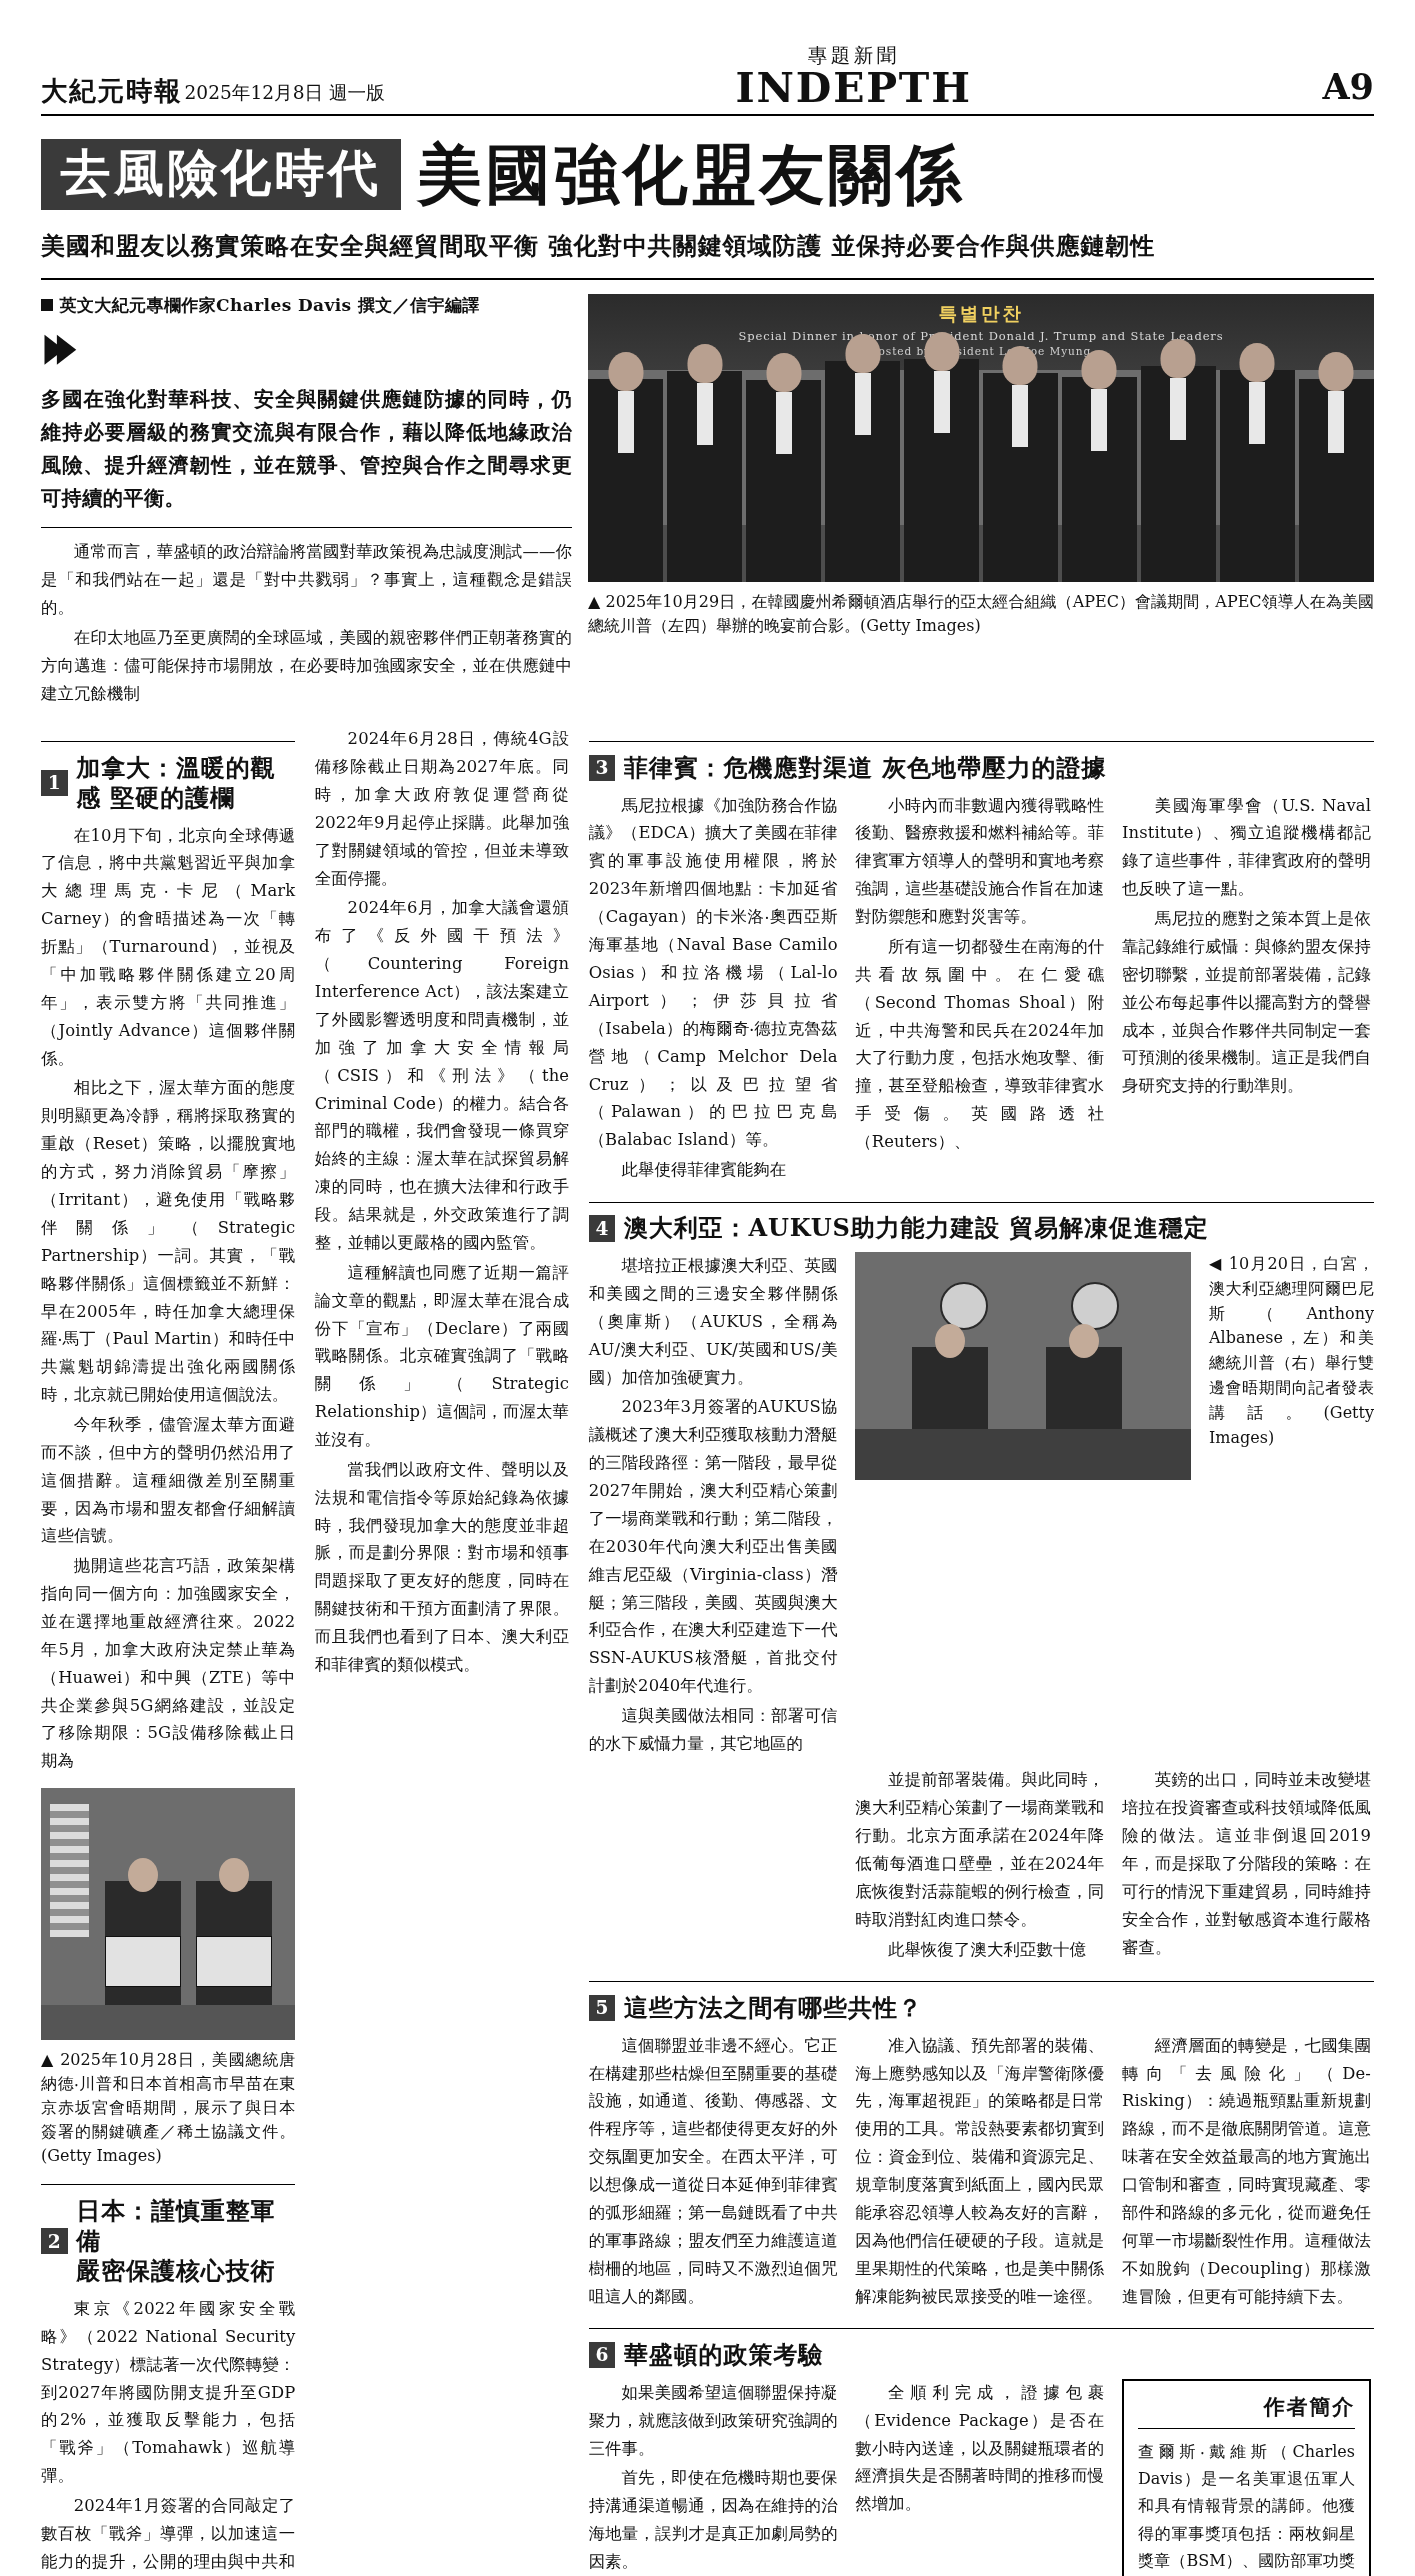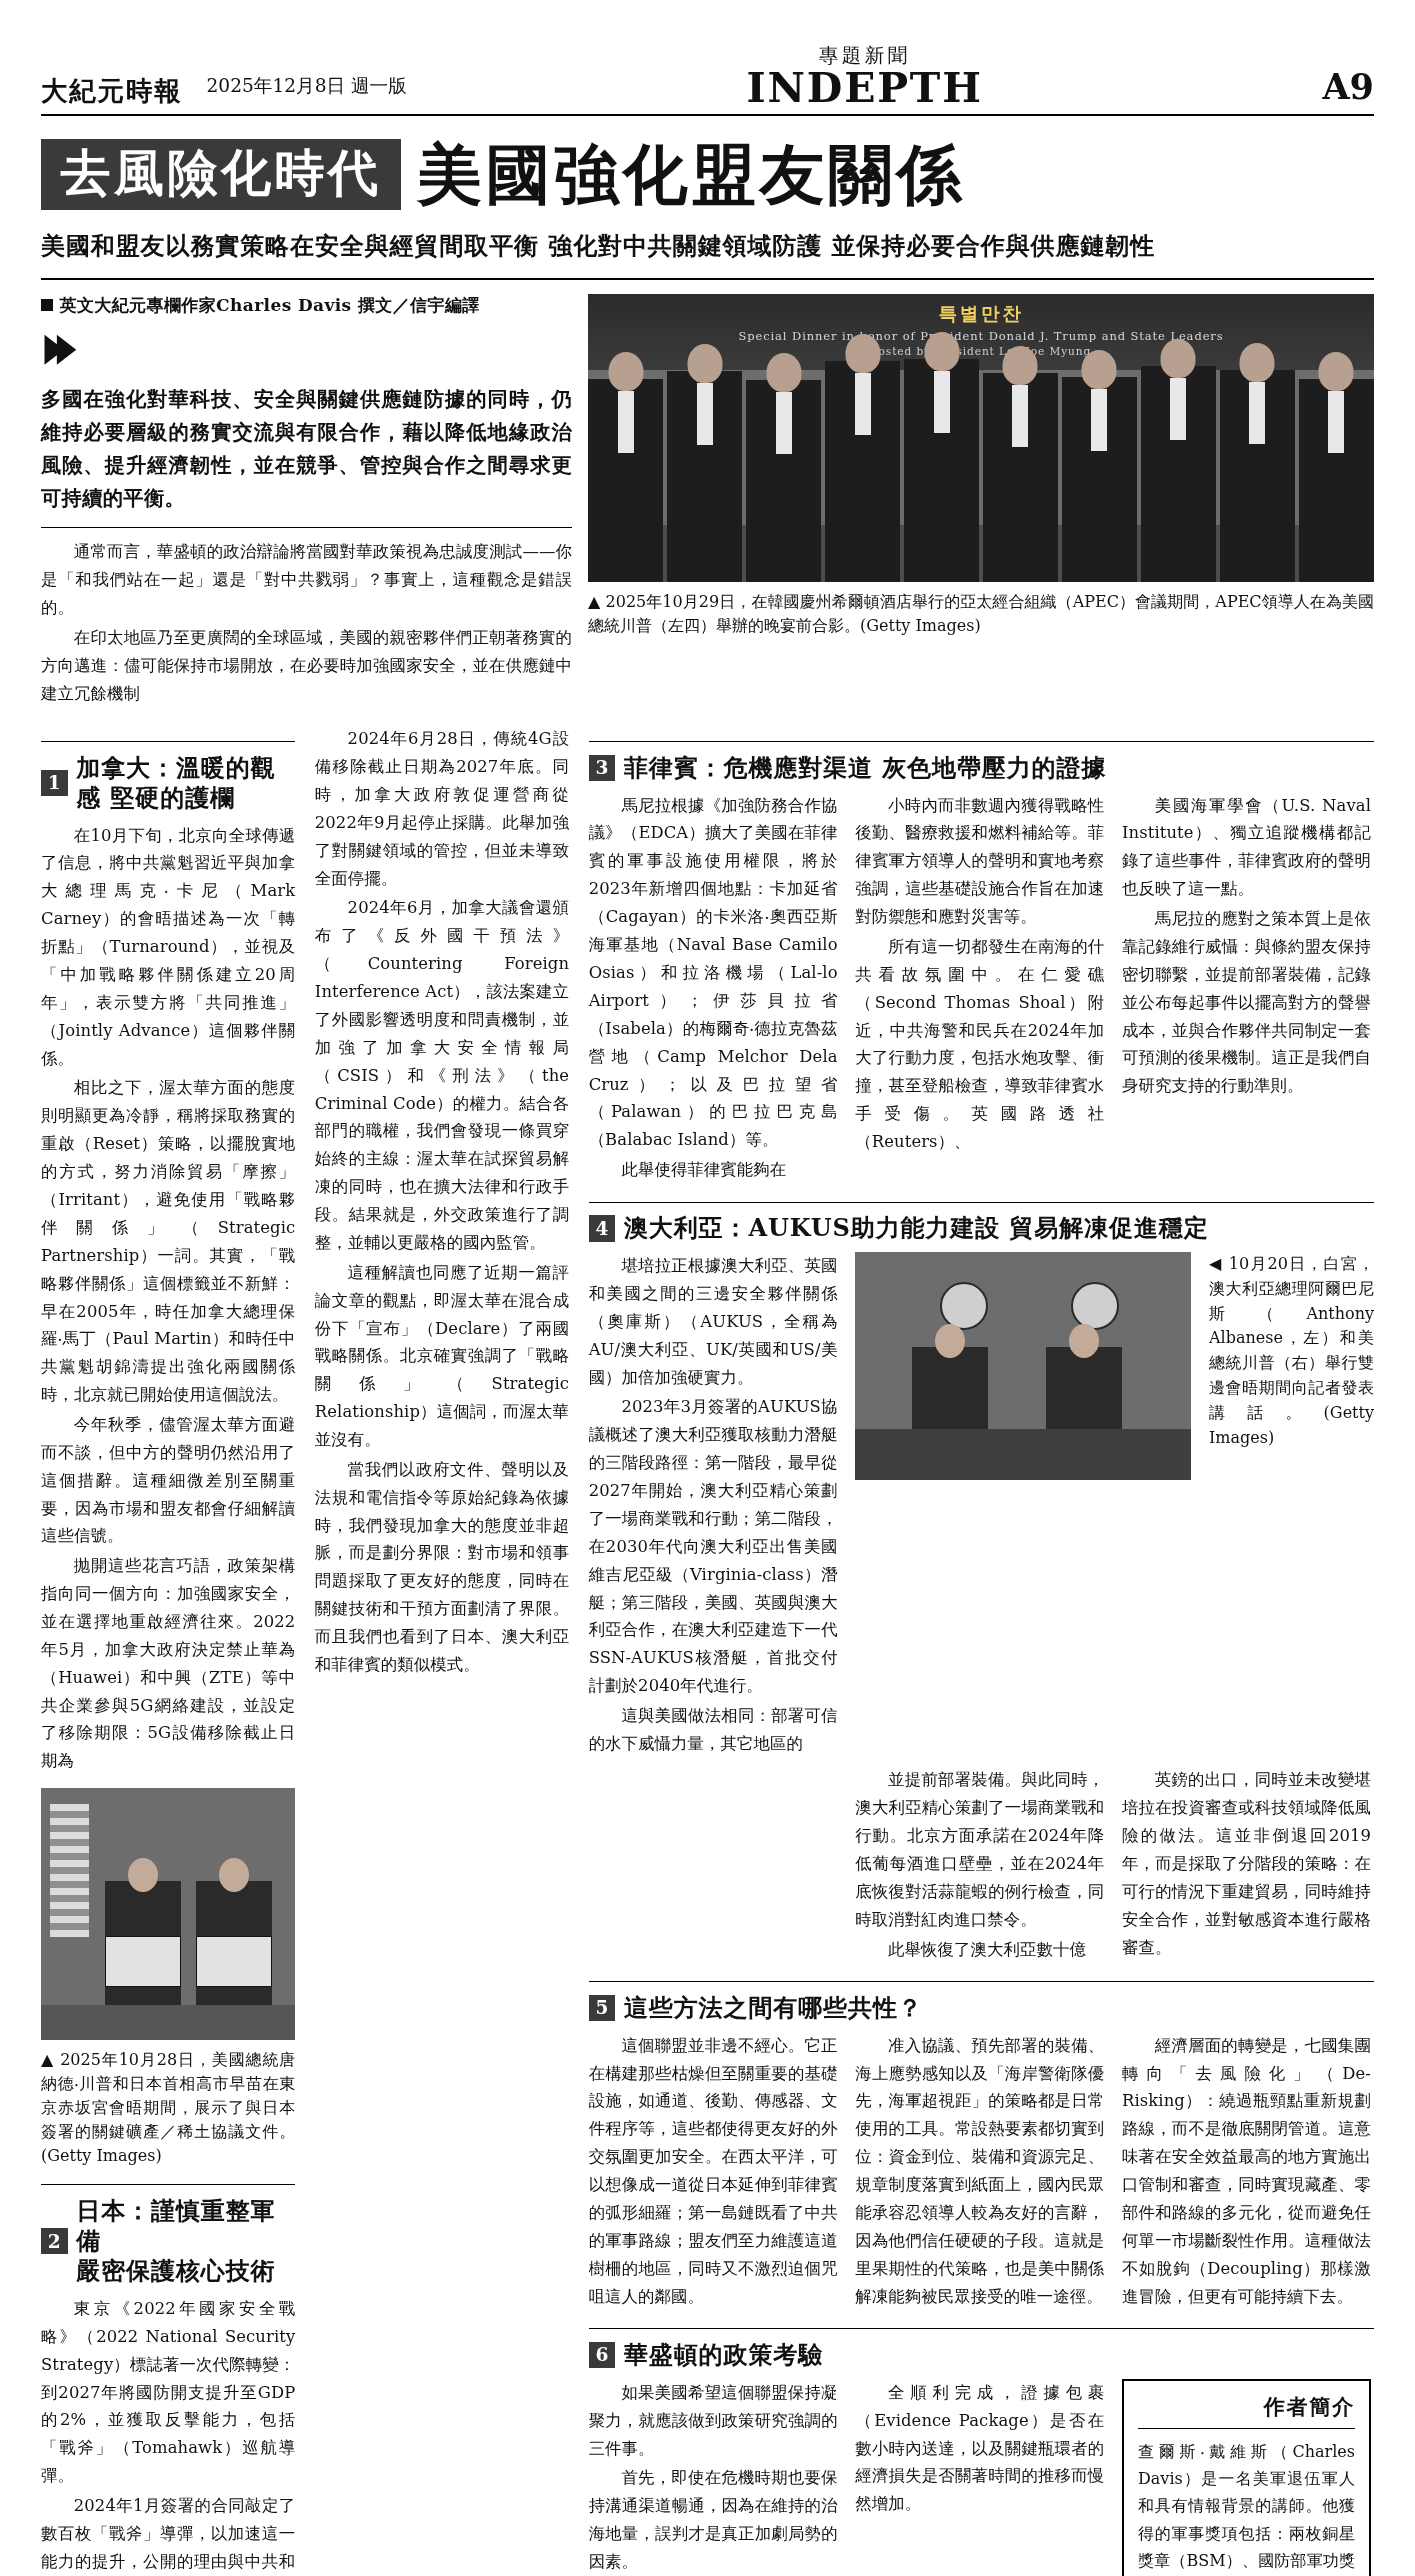--- a/index.html
+++ b/index.html
@@ -8,21 +8,21 @@
     width: 1415px; height: 2576px;
     font-family: "DejaVu Serif", "Liberation Serif", serif;
     color: #111;
     position: relative;
     overflow: hidden;
   }
   .page { width: 1415px; height: 2576px; padding: 35px 41px 17.7px 41px; position: relative; }
 
   
   .masthead { display: flex; align-items: flex-end; justify-content: space-between; height: 81px; border-bottom: 2.7px solid #000; padding-bottom: 5.3px; }
-  .mh-left { display: flex; align-items: flex-start; gap: 24px; }
+  .mh-left { display: flex; align-items: flex-end; gap: 2px; }
   .mh-logo { font-family: "DejaVu Serif", serif; font-weight: bold; font-size: 26.5px; letter-spacing: 1.8px; color: #111; }
   .mh-date { font-size: 18.6px; color: #111; padding-bottom: 2.7px; }
   .mh-center { text-align: center; line-height: 1; }
   .mh-center .kicker { font-size: 19.5px; letter-spacing: 3.5px; margin-bottom: 1.8px; }
   .mh-center .indepth { font-size: 41px; font-weight: bold; letter-spacing: 1.8px; font-family: "DejaVu Serif", serif; }
   .mh-right { font-size: 35px; font-weight: bold; font-family: "DejaVu Serif", serif; padding-bottom: 1.8px; }
 
   
   .headline-row { display: flex; align-items: center; gap: 16px; margin-top: 23px; }
   .hl-box { background: #3a3a3a; color: #fff; font-size: 50px; font-weight: bold; letter-spacing: 3.5px; padding: 8.8px 19.5px 12.4px 19.5px; line-height: 1; white-space: nowrap; }

